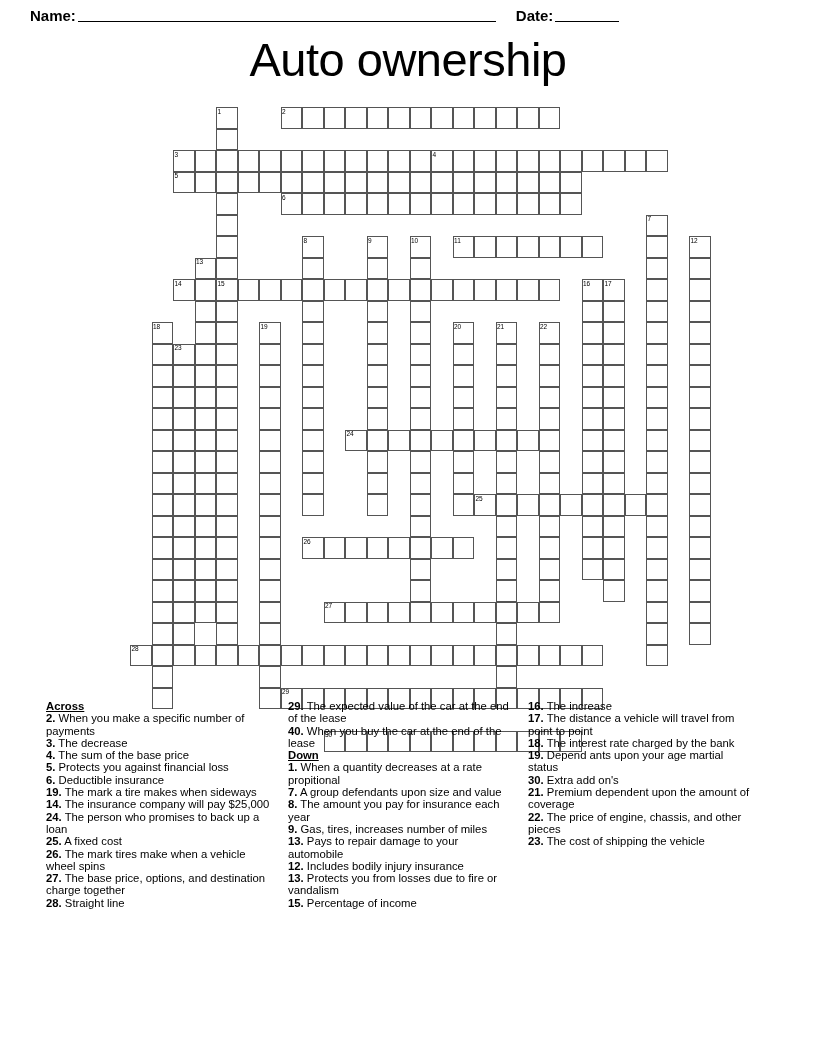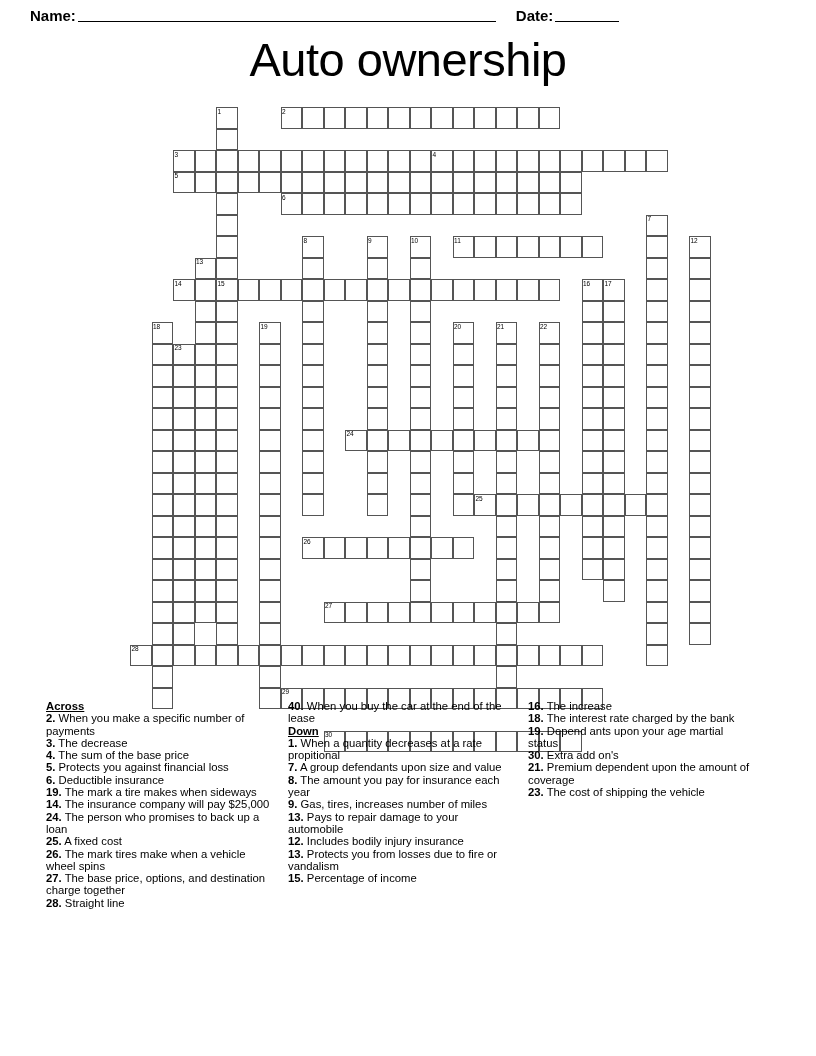--- a/index.html
+++ b/index.html
@@ -566,32 +566,35 @@
       <span class="clue"><b>6.</b> Deductible insurance</span>
       <span class="clue"><b>19.</b> The mark a tire makes when sideways</span>
       <span class="clue"><b>14.</b> The insurance company will pay $25,000</span>
       <span class="clue"><b>24.</b> The person who promises to back up a loan</span>
       <span class="clue"><b>25.</b> A fixed cost</span>
       <span class="clue"><b>26.</b> The mark tires make when a vehicle wheel spins</span>
       <span class="clue"><b>27.</b> The base price, options, and destination charge together</span>
       <span class="clue"><b>28.</b> Straight line</span>
     </div>
   <div class="clue-col col-b" id="clue-col-b">
+      <span class="clue"><b>29.</b> The expected value of the car at the end of the lease</span>
       <span class="clue"><b>40.</b> When you buy the car at the end of the lease</span>
       <span class="section-head">Down</span>
       <span class="clue"><b>1.</b> When a quantity decreases at a rate propitional</span>
       <span class="clue"><b>7.</b> A group defendants upon size and value</span>
       <span class="clue"><b>8.</b> The amount you pay for insurance each year</span>
       <span class="clue"><b>9.</b> Gas, tires, increases number of miles</span>
       <span class="clue"><b>13.</b> Pays to repair damage to your automobile</span>
       <span class="clue"><b>12.</b> Includes bodily injury insurance</span>
       <span class="clue"><b>13.</b> Protects you from losses due to fire or vandalism</span>
       <span class="clue"><b>15.</b> Percentage of income</span>
     </div>
   <div class="clue-col col-c" id="clue-col-c">
       <span class="clue"><b>16.</b> The increase</span>
+      <span class="clue"><b>17.</b> The distance a vehicle will travel from point to point</span>
       <span class="clue"><b>18.</b> The interest rate charged by the bank</span>
       <span class="clue"><b>19.</b> Depend ants upon your age martial status</span>
       <span class="clue"><b>30.</b> Extra add on's</span>
       <span class="clue"><b>21.</b> Premium dependent upon the amount of coverage</span>
+      <span class="clue"><b>22.</b> The price of engine, chassis, and other pieces</span>
       <span class="clue"><b>23.</b> The cost of shipping the vehicle</span>
     </div>
 </div>
 
 </body></html>

